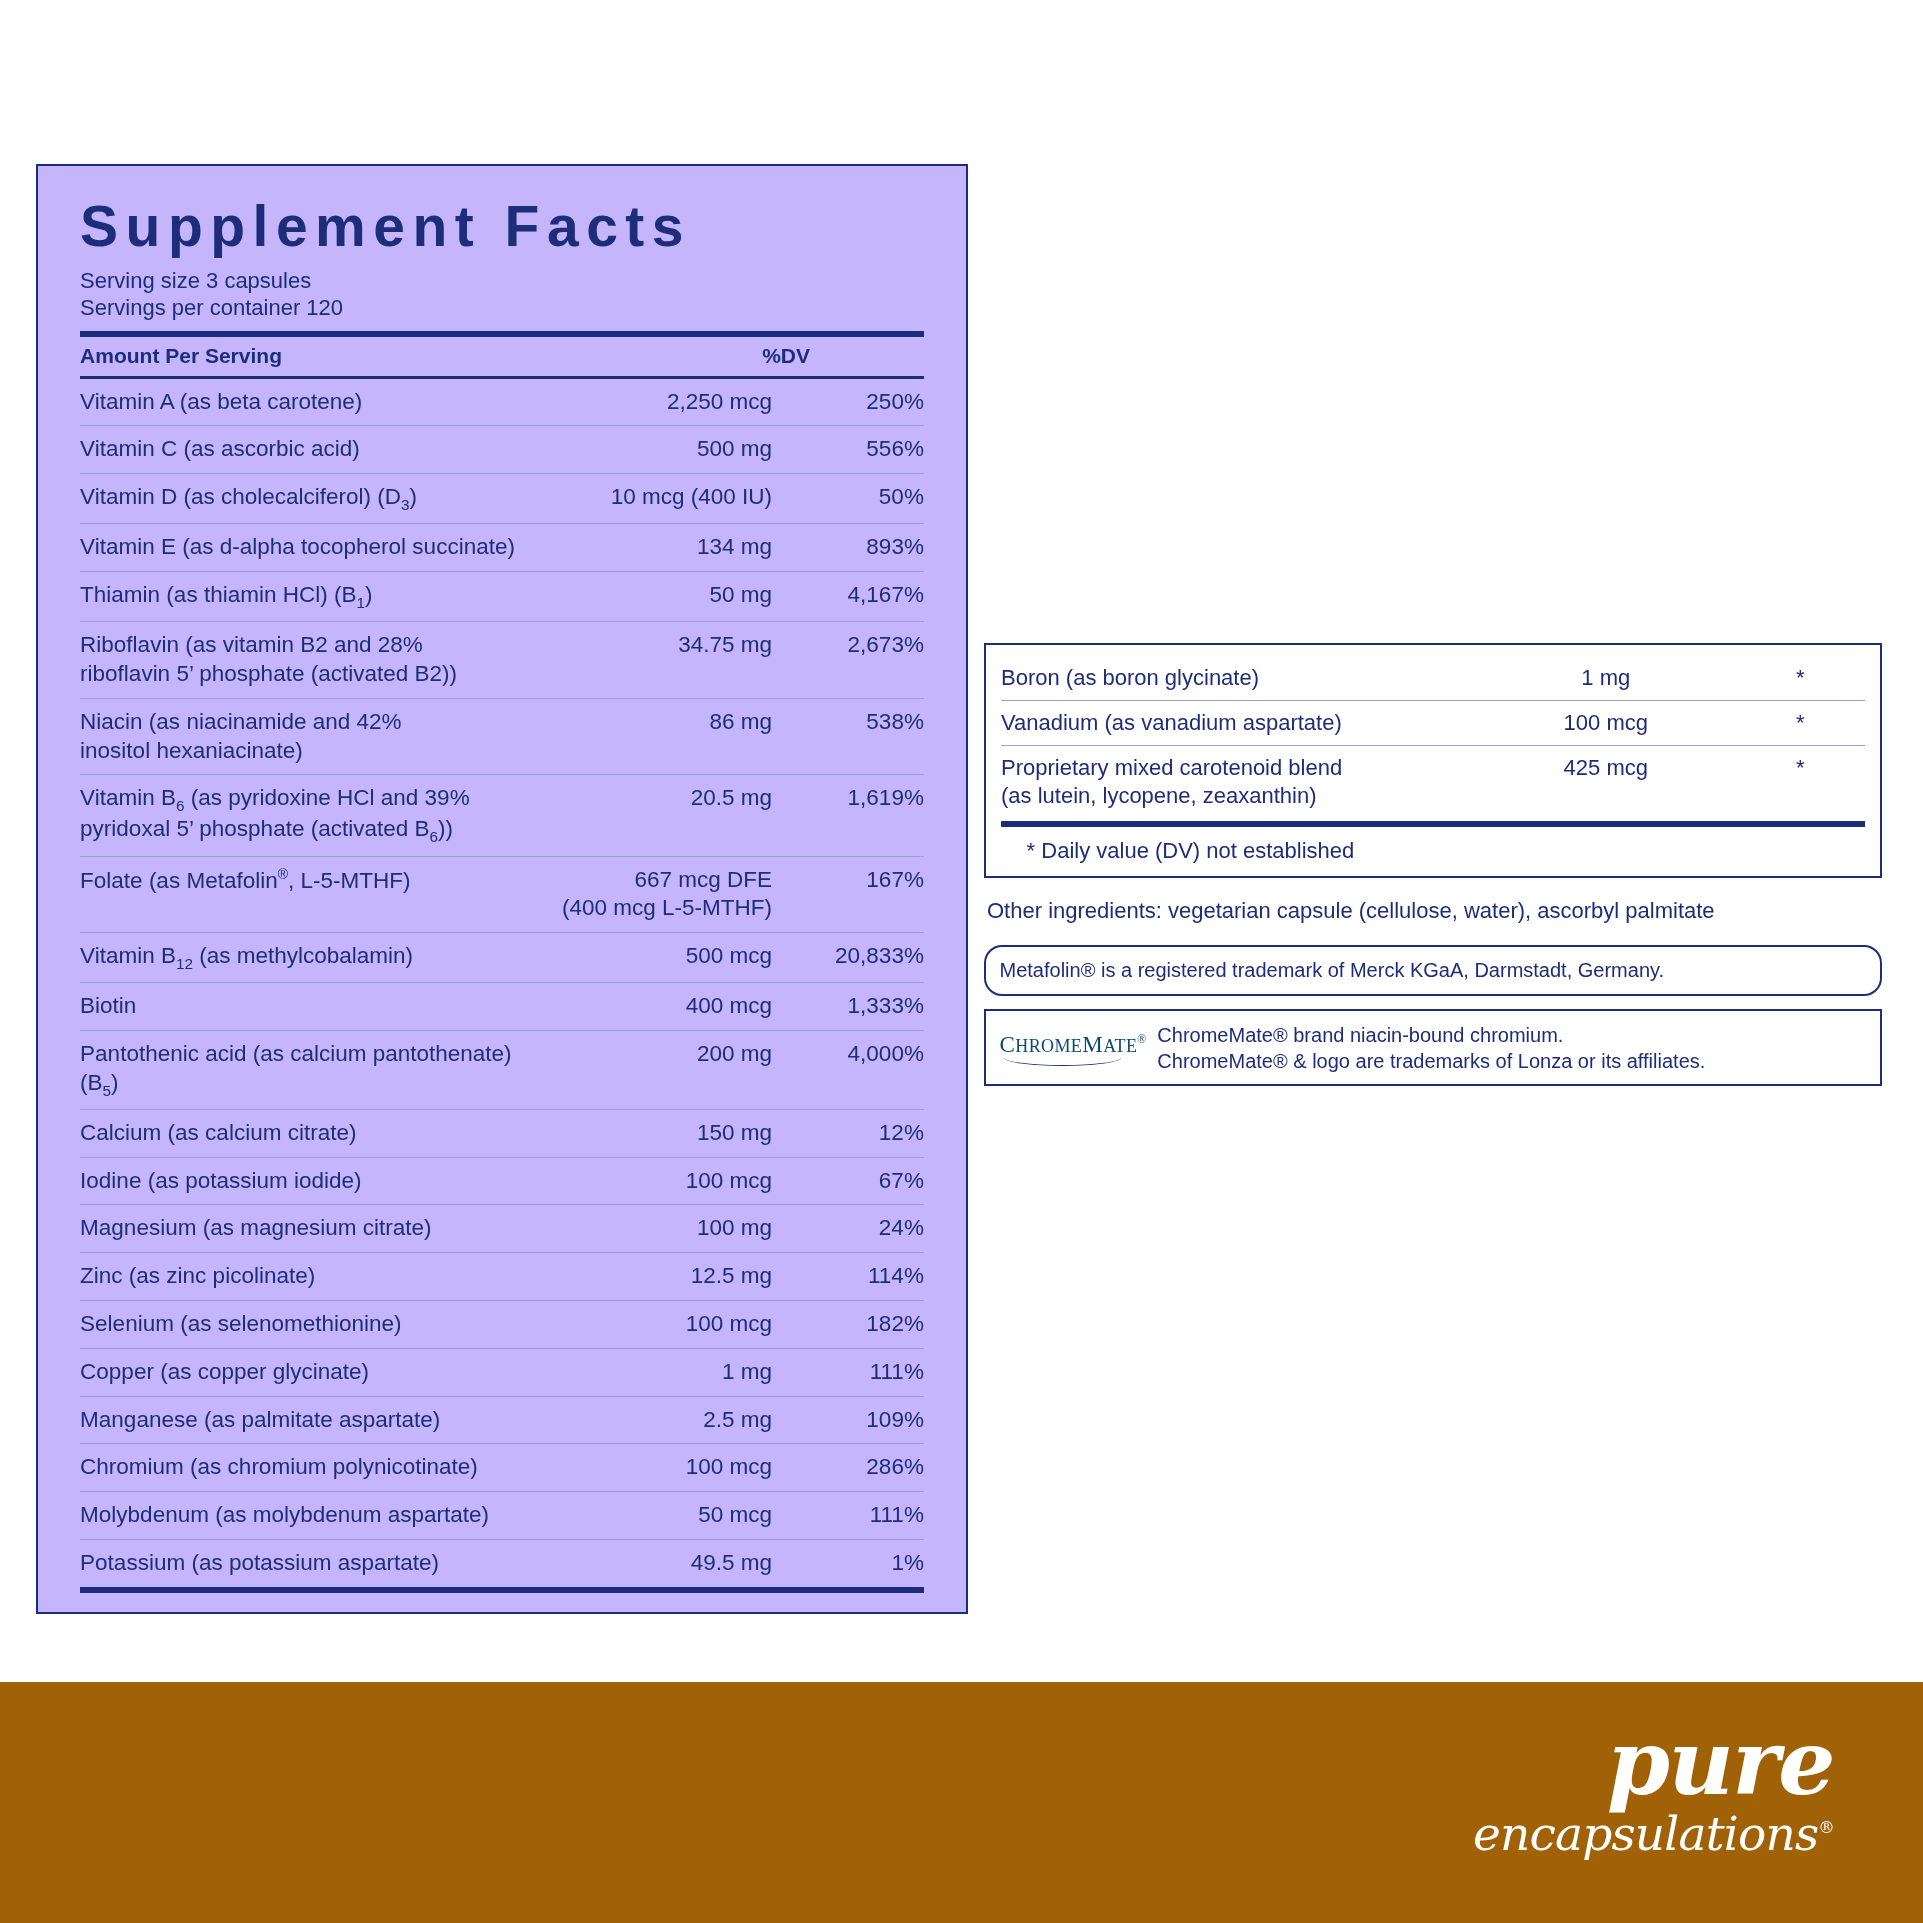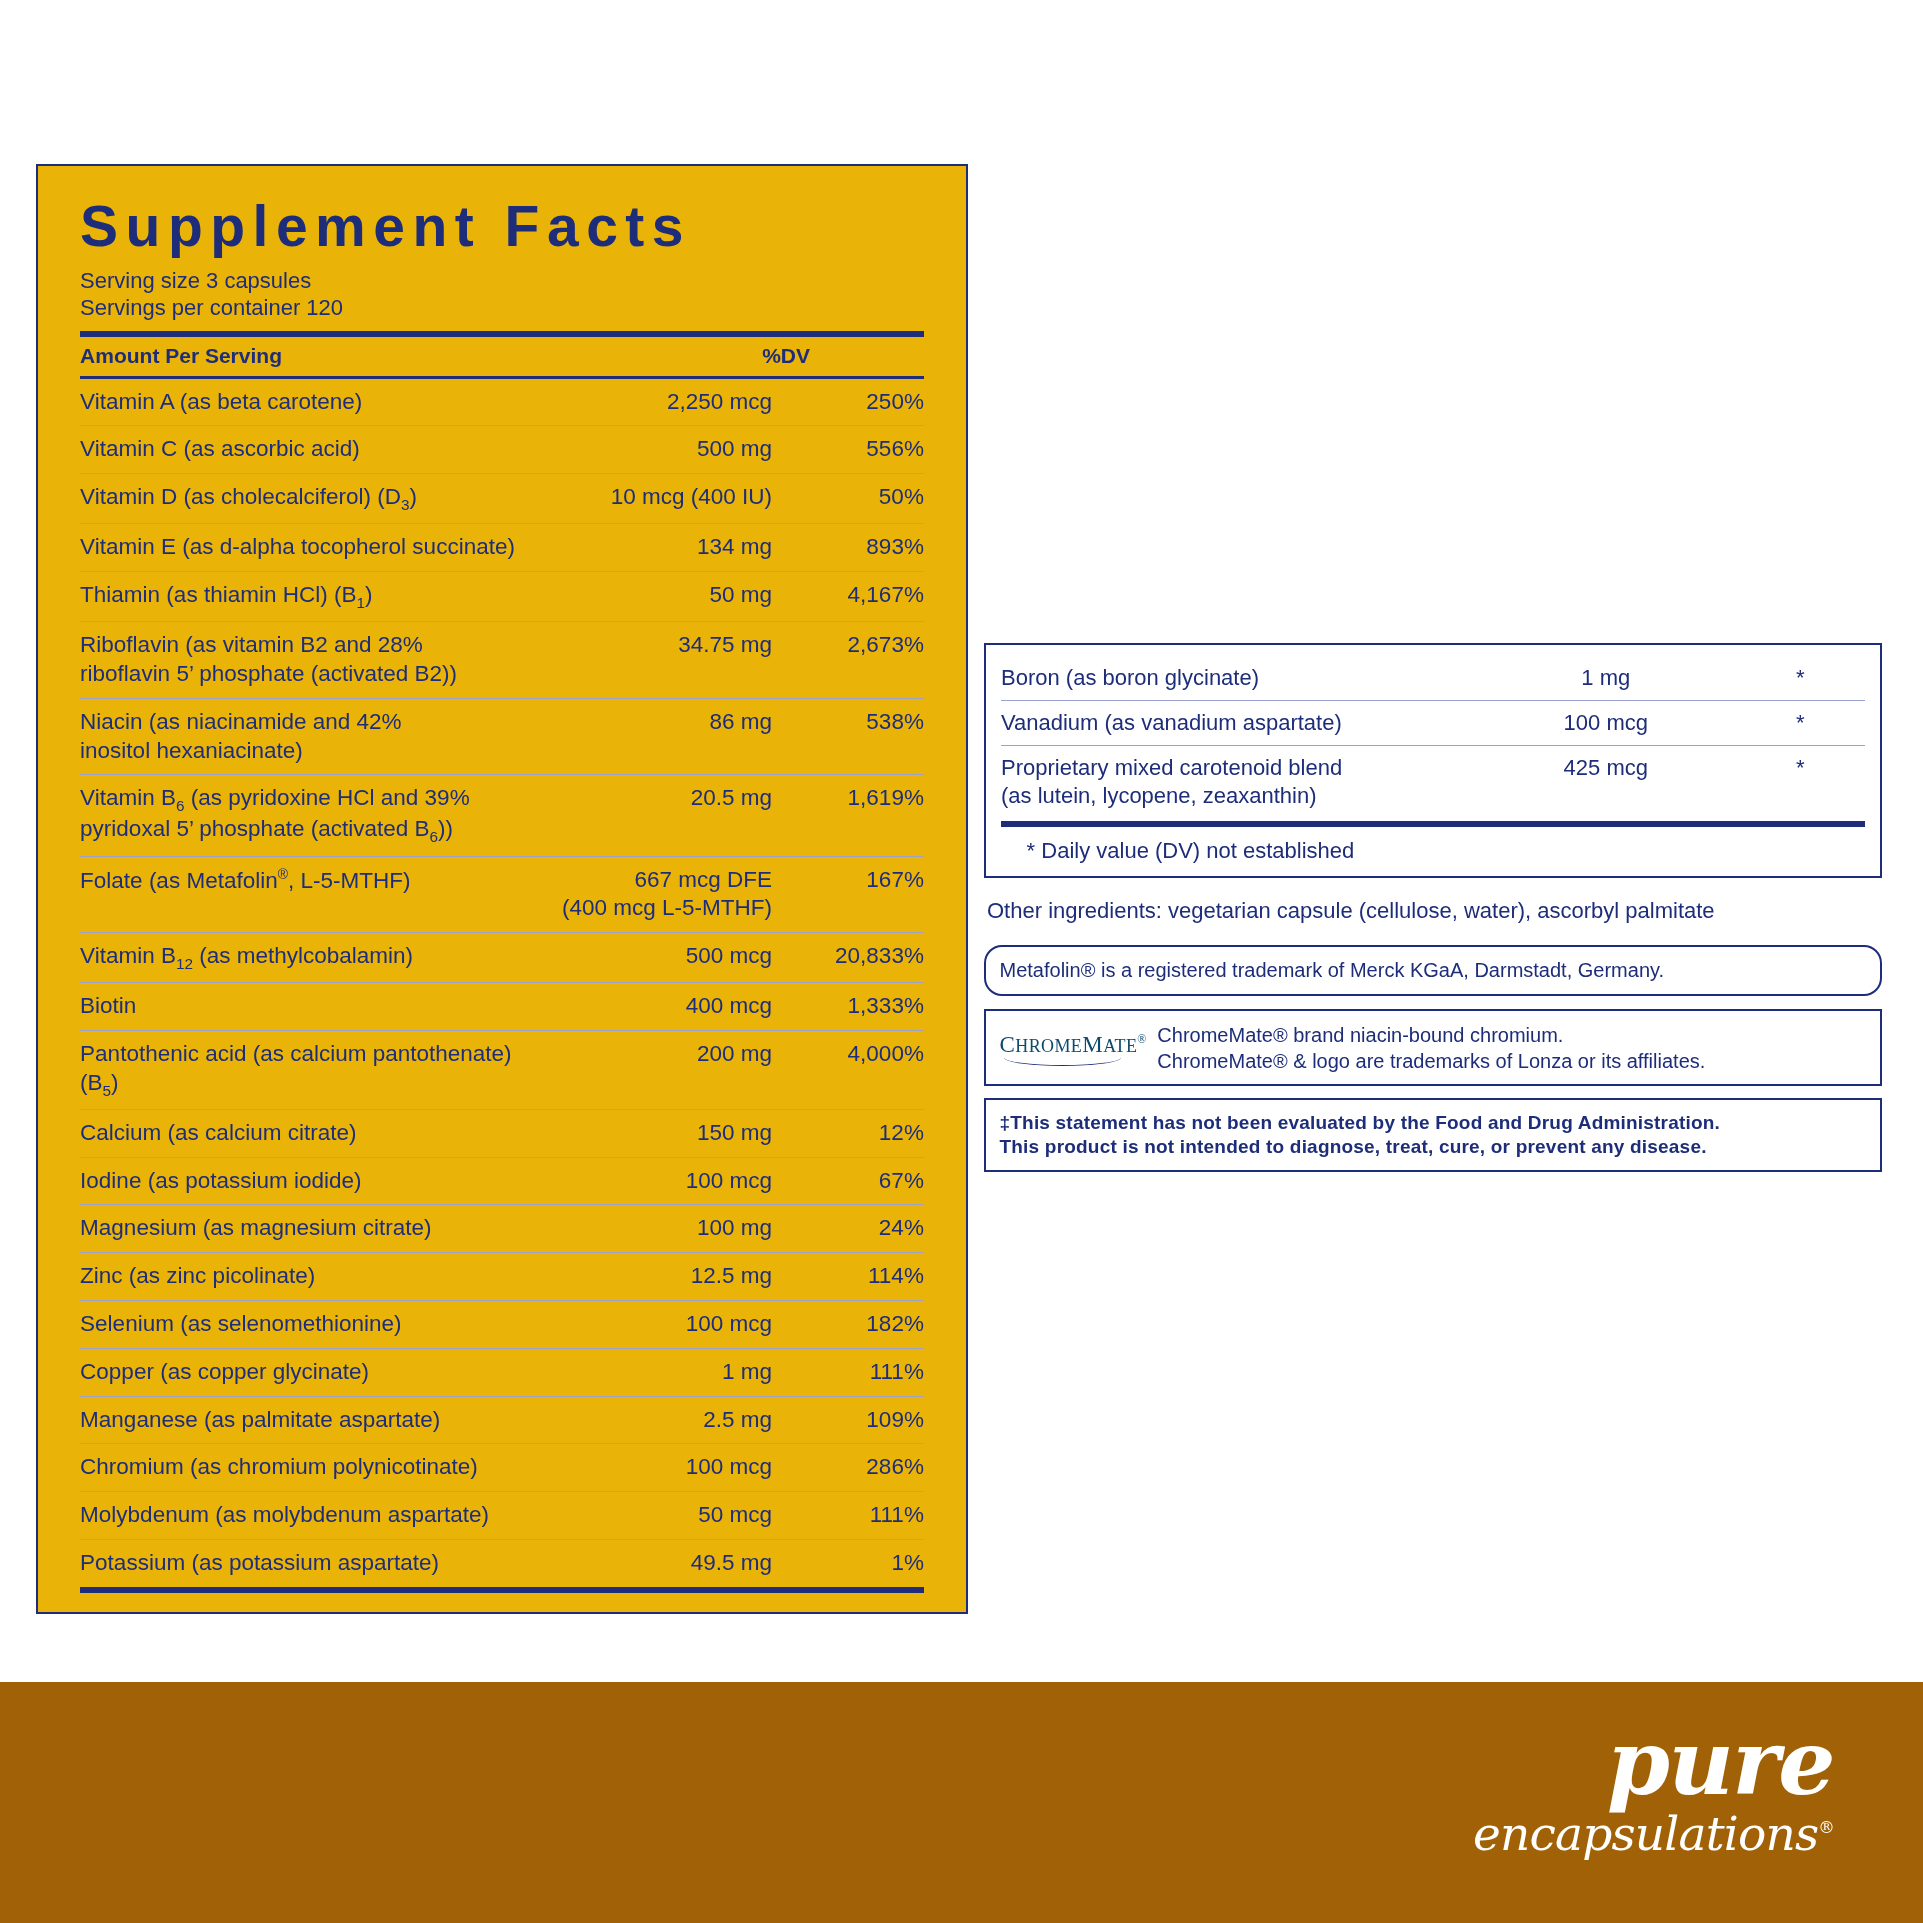--- a/index.html
+++ b/index.html
@@ -22,21 +22,21 @@
 
   
   .facts-panel {
     position: absolute;
     left: 36px;
     top: 164px;
     width: 932px;
     border: 2.3px solid #1d2d7a;
     box-sizing: border-box;
     padding: 16.5px 28.6px 19.5px 28.6px;
-    background: #eab308;
+    background: #c4b5fd;
   }
   .facts-title {
     font-size: 57px;
     letter-spacing: 7.5px;
     font-weight: 600;
     line-height: 1.0;
     margin: 15px 0 13.5px 13.5px;
     color: #1d2d7a;
   }
   .serving-line {
@@ -382,24 +382,20 @@
       <div class="chromemate-logo">
         <span class="cap">C</span><span class="sm">HROME</span><span class="cap">M</span><span class="sm">ATE</span><span class="reg">®</span>
         <span class="swoosh"></span>
       </div>
       <div class="chromemate-text">
         <div>ChromeMate® brand niacin-bound chromium.</div>
         <div>ChromeMate® &amp; logo are trademarks of Lonza or its affiliates.</div>
       </div>
     </div>
 
-    <div class="boxed box-disclaimer">
-      <div>‡This statement has not been evaluated by the Food and Drug Administration.</div>
-      <div>This product is not intended to diagnose, treat, cure, or prevent any disease.</div>
-    </div>
   </div>
 
   <div class="footer-band">
     <div class="brand">
       <div class="pure">pure</div>
       <div class="enc"><span>encapsulations</span><span class="reg">®</span></div>
     </div>
   </div>
 
 </div>

